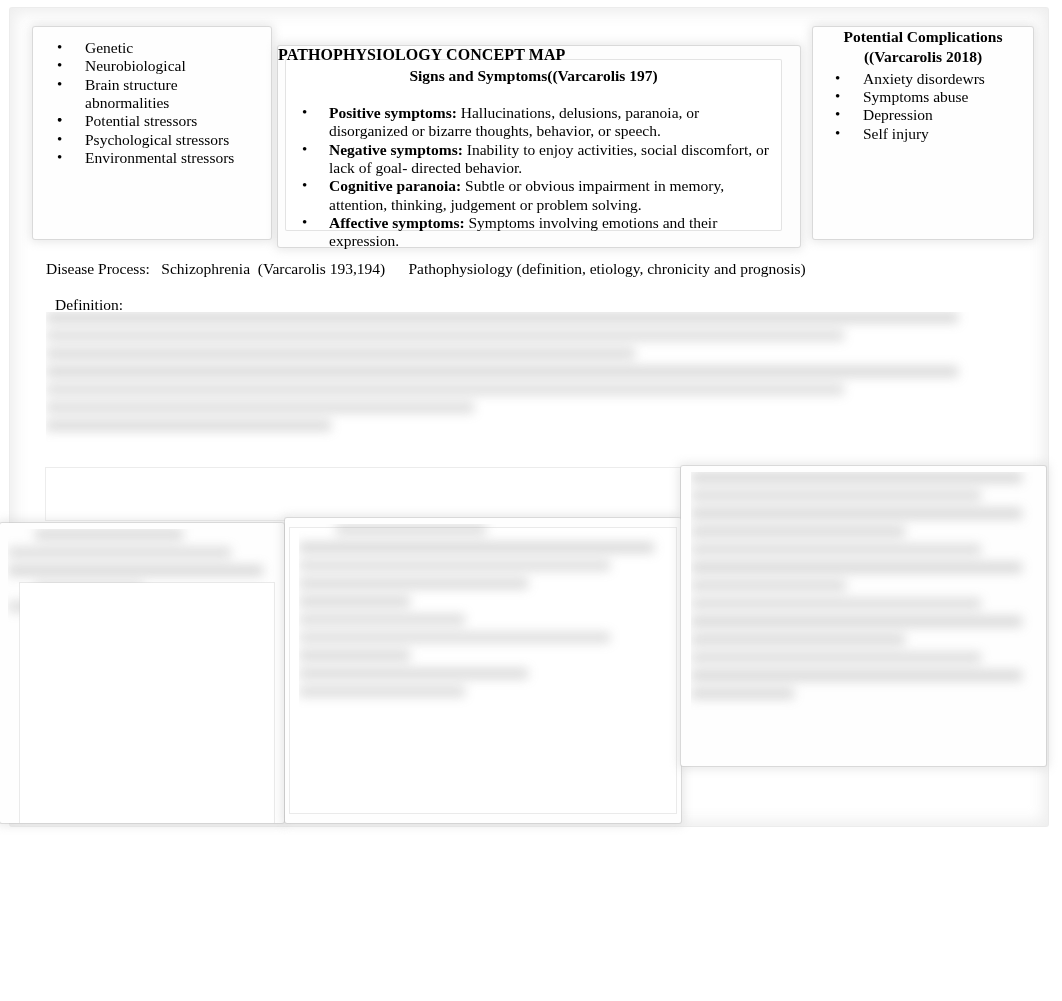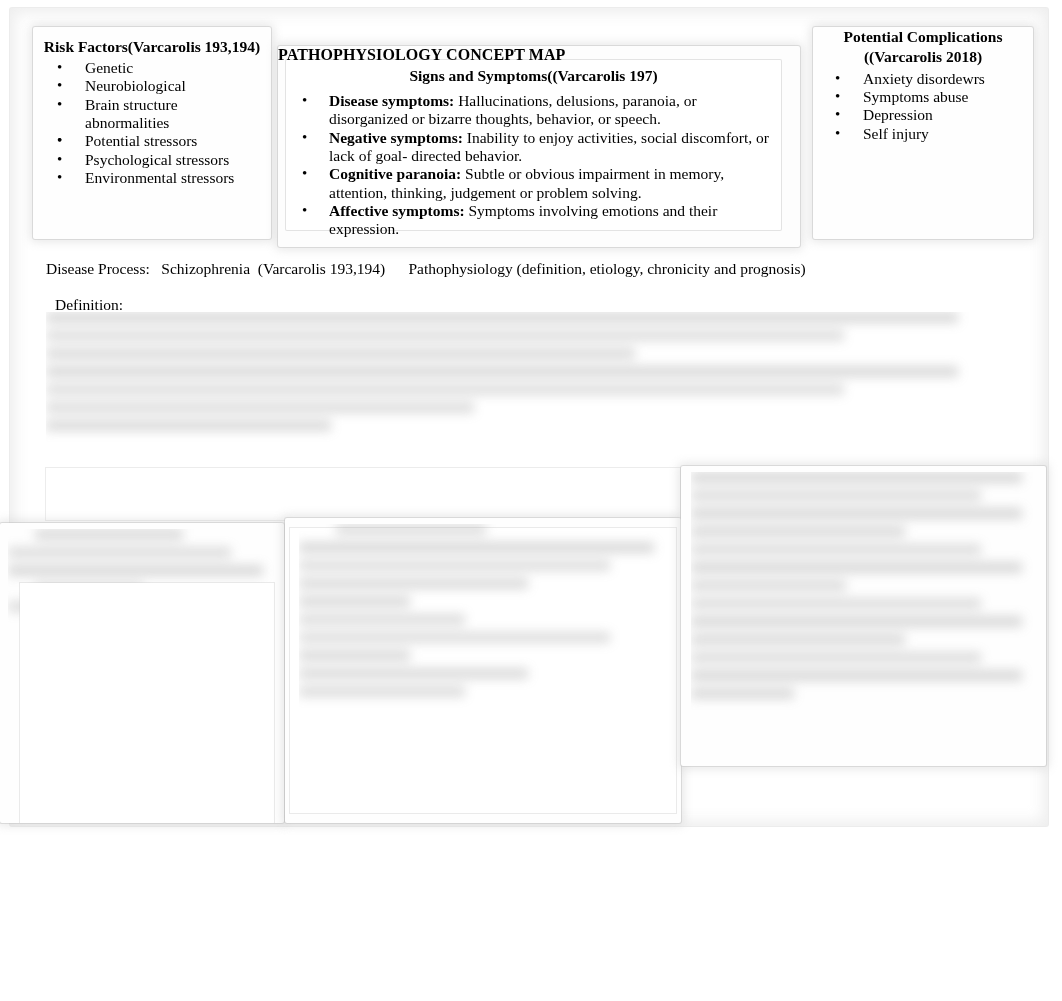--- a/index.html
+++ b/index.html
@@ -131,21 +131,21 @@
   }
   #map-title {
     position: absolute;
     left: 278px;
     top: 46px;
     width: 522px;
     font-weight: bold;
     font-size: 16px;
     letter-spacing: 0.1px;
   }
-  #signs-inner .box-title { margin-bottom: 6px; }
+  #signs-inner .box-title { margin-bottom: 18px; }
 
   
   #complications-box {
     left: 813px;
     top: 27px;
     width: 220px;
     height: 212px;
     padding: 0 4px 6px 4px;
   }
   #complications-box ul.bul { margin-top: 3px; }
@@ -255,21 +255,20 @@
   .clip { overflow: hidden; }
 </style>
 </head>
 <body>
 
 <div id="page">
 
   <div class="sheet"></div>
 
   <div class="box" id="risk-box">
-    <div class="box-title">Risk Factors(Varcarolis 193,194)</div>
     <ul class="bul wide">
       <li>
         <span class="bullet">•</span>
         <span class="li-text">Genetic</span>
       </li>
       <li>
         <span class="bullet">•</span>
         <span class="li-text">Neurobiological</span>
       </li>
       <li>
@@ -293,21 +292,21 @@
       </li>
     </ul>
   </div>
 
   <div class="box" id="signs-outer">
     <div id="signs-inner">
       <div class="box-title">Signs and Symptoms((Varcarolis 197)</div>
       <ul class="bul hang">
         <li>
           <span class="bullet">•</span>
-          <span class="li-text"><span class="lead">Disease symptoms:</span><span> Hallucinations, delusions, paranoia, or disorganized or bizarre thoughts, behavior, or speech.</span></span>
+          <span class="li-text"><span class="lead">Positive symptoms:</span><span> Hallucinations, delusions, paranoia, or disorganized or bizarre thoughts, behavior, or speech.</span></span>
         </li>
         <li>
           <span class="bullet">•</span>
           <span class="li-text"><span class="lead">Negative symptoms:</span><span> Inability to enjoy activities, social discomfort, or lack of goal- directed behavior.</span></span>
         </li>
         <li>
           <span class="bullet">•</span>
           <span class="li-text"><span class="lead">Cognitive paranoia:</span><span> Subtle or obvious impairment in memory, attention, thinking, judgement or problem solving.</span></span>
         </li>
         <li>

